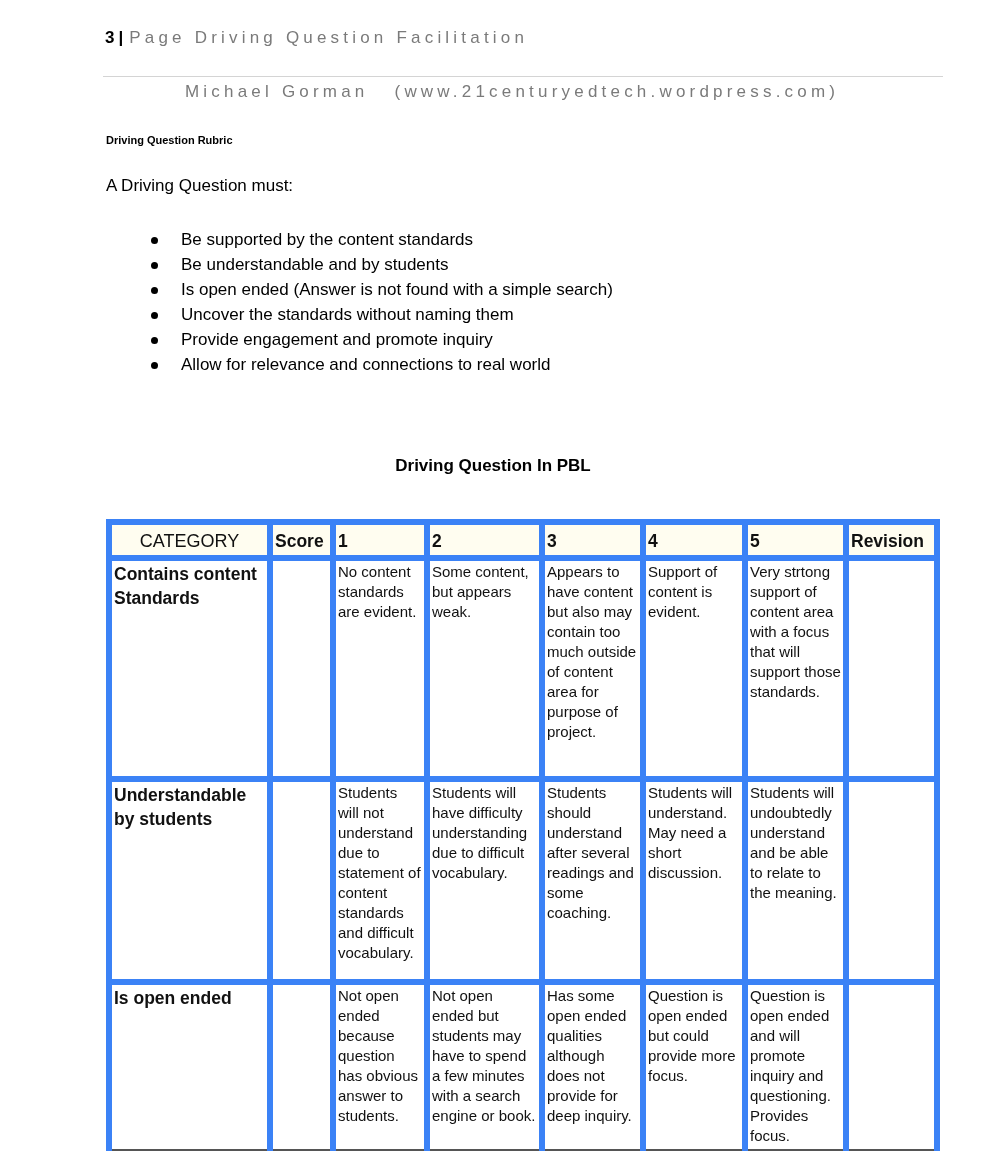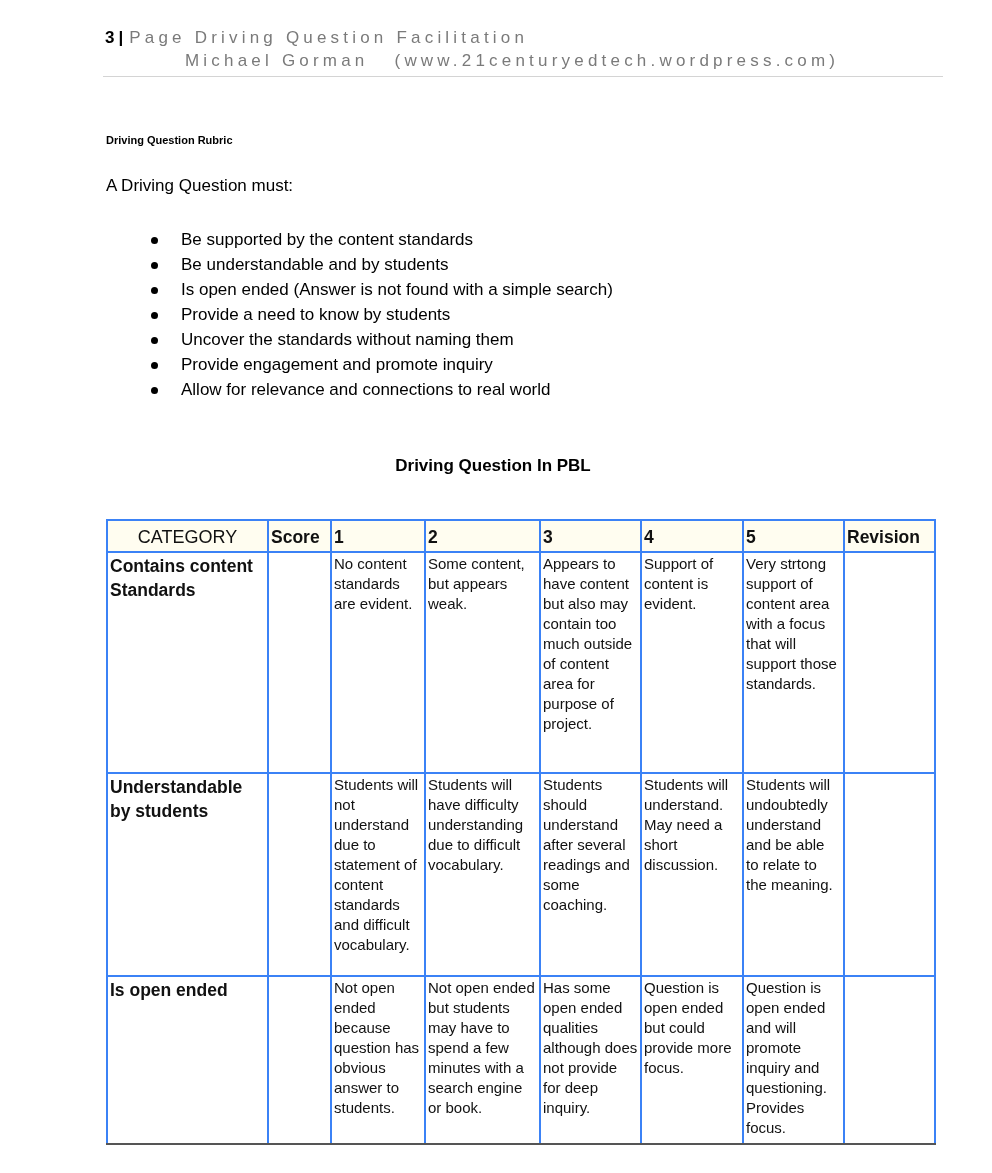--- a/index.html
+++ b/index.html
@@ -2,36 +2,36 @@
 <html><head>
   <meta charset="utf-8">
   <style>
     html, body { margin: 0; padding: 0; background: #ffffff; }
     body { width: 992px; height: 1173px; position: relative; overflow: hidden; font-family: "Liberation Sans", sans-serif; color: #000; }
 
     .page-header { position: absolute; left: 105px; top: 27px; width: 838px; }
     .hdr-line1 { font-family: "Liberation Sans", sans-serif; font-size: 17px; letter-spacing: 4.2px; color: #7a7a7a; height: 22px; line-height: 22px; white-space: nowrap; }
     .hdr-line1 .pnum { color: #000; font-weight: bold; letter-spacing: 0; }
     .hdr-line1 .bar { color: #000; font-weight: bold; letter-spacing: 0; margin: 0 6px 0 4px; }
-    .hdr-line2 { font-size: 17px; letter-spacing: 4.2px; color: #7a7a7a; height: 24px; line-height: 24px; padding-left: 80px; white-space: nowrap; }
+    .hdr-line2 { font-size: 17px; letter-spacing: 4.2px; color: #7a7a7a; height: 24px; line-height: 24px; padding-left: 80px; white-space: nowrap; margin-top: 31px; }
     .hdr-line2 .site { margin-left: 26px; }
     .hdr-rule { position: absolute; left: 103px; top: 76px; width: 840px; height: 1px; background: #d4d4d4; }
 
     .section-title { position: absolute; left: 106px; top: 134px; font-family: "Liberation Sans", sans-serif; font-weight: bold; font-size: 11px; }
     .intro { position: absolute; left: 106px; top: 176px; font-size: 17px; }
 
     .bullets { position: absolute; left: 140px; top: 219px; margin: 11px; padding: 0; list-style: none; }
     .bullets li { height: 25px; line-height: 20px; font-size: 17px; position: relative; padding-left: 30px; white-space: nowrap; }
     .bullets li .dot { position: absolute; left: 0; top: 7px; width: 7px; height: 7px; border-radius: 50%; background: #000; }
 
     .table-title { position: absolute; left: 0; width: 992px; top: 456px; text-align: center; font-weight: bold; font-size: 17px; }
     .table-title span { margin-left: -6px; }
 
     table.rubric { position: absolute; left: 106px; top: 519px; border-collapse: collapse; table-layout: fixed; font-family: "Liberation Sans", sans-serif; }
-    table.rubric td, table.rubric th { border: 2px solid #3b82f6; vertical-align: top; padding: 1px 2px 0 2px; font-size: 15px; line-height: 20px; color: #111; text-align: left; font-weight: normal; }
+    table.rubric td, table.rubric th { border: 6px solid #3b82f6; vertical-align: top; padding: 1px 2px 0 2px; font-size: 15px; line-height: 20px; color: #111; text-align: left; font-weight: normal; }
     table.rubric thead th { background: #fffdf0; height: 28px; vertical-align: middle; font-weight: bold; font-size: 17.5px; padding: 2px 2px 0 2px; }
     table.rubric thead th.cat { font-weight: normal; text-align: center; font-size: 18px; }
     table.rubric td.cat-cell { font-weight: bold; font-size: 17.5px; line-height: 24px; padding-top: 1px; }
     table.rubric tbody tr:last-child td { border-bottom: 2px solid #555; border-radius: 21px; }
   </style>
 </head>
 <body>
 
 <div class="page-header">
   <div class="hdr-line1">
@@ -43,21 +43,20 @@
 </div>
 <div class="hdr-rule"></div>
 
 <div class="section-title">Driving Question Rubric</div>
 <div class="intro">A Driving Question must:</div>
 
 <ul class="bullets">
   <li><span class="dot"></span><span>Be supported by the content standards</span></li>
   <li><span class="dot"></span><span>Be understandable and by students</span></li>
   <li><span class="dot"></span><span>Is open ended (Answer is not found with a simple search)</span></li>
-  <li><span class="dot"></span><span>Provide a need to know by students</span></li>
   <li><span class="dot"></span><span>Uncover the standards without naming them</span></li>
   <li><span class="dot"></span><span>Provide engagement and promote inquiry</span></li>
   <li><span class="dot"></span><span>Allow for relevance and connections to real world</span></li>
 </ul>
 
 <div class="table-title"><span>Driving Question In PBL</span></div>
 
 <table class="rubric">
   <colgroup>
     <col style="width:161px">

